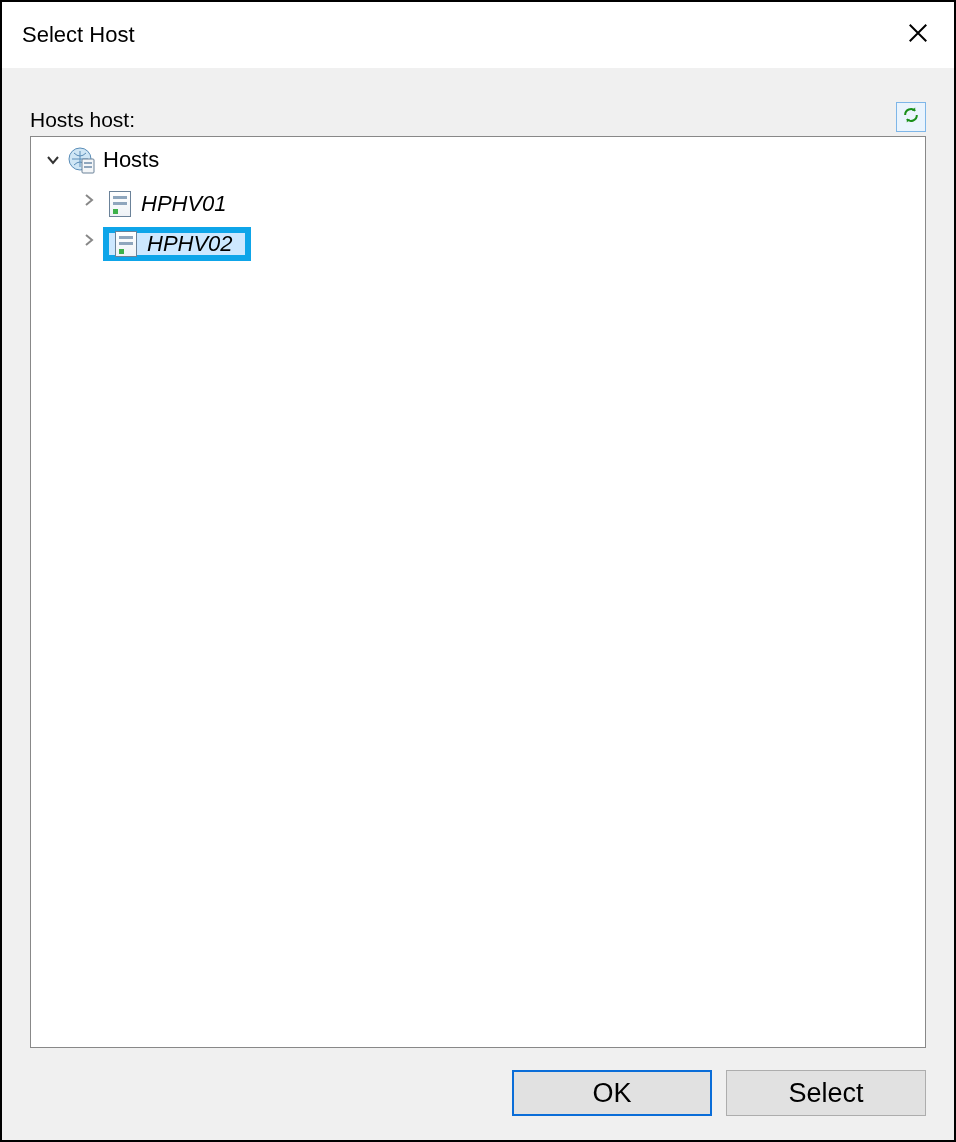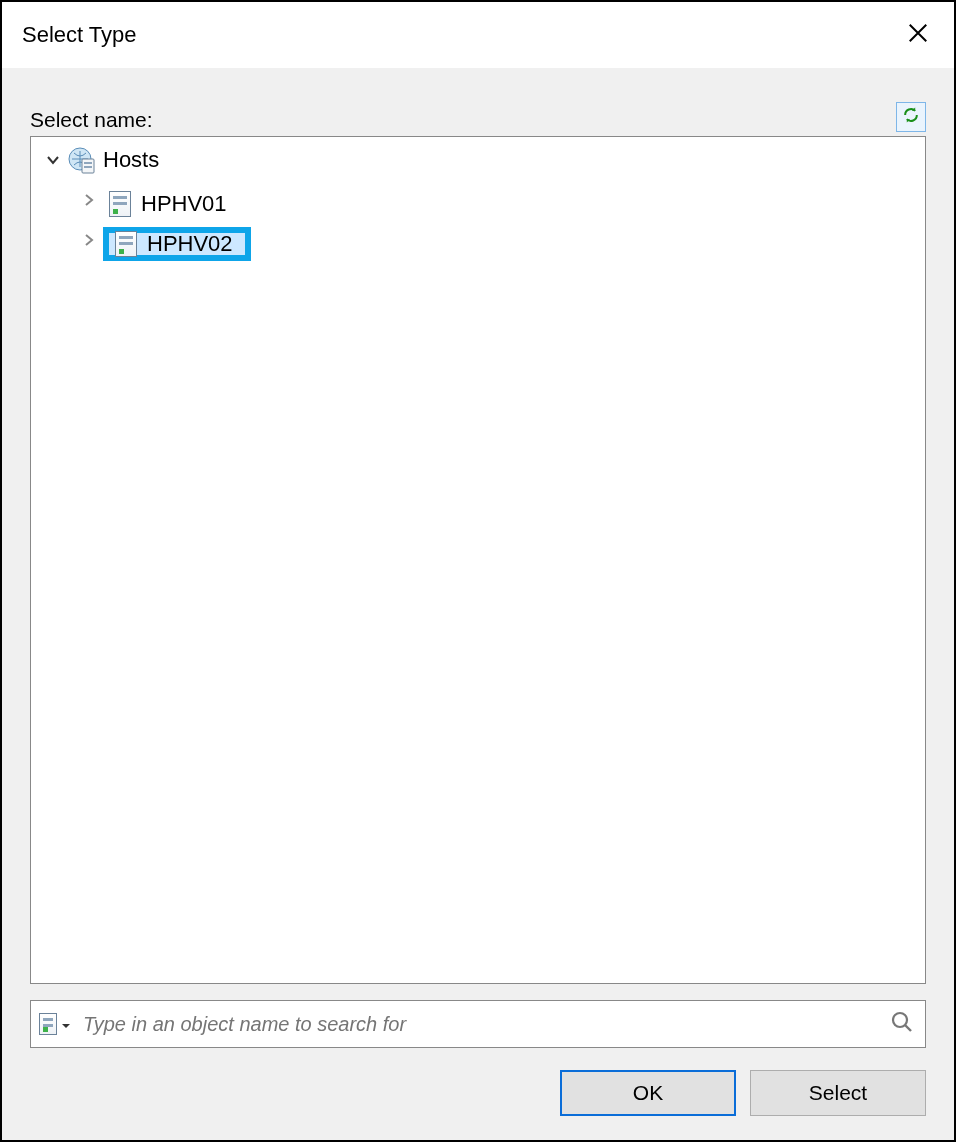--- a/index.html
+++ b/index.html
@@ -90,20 +90,21 @@
     width: 30px;
     display: flex;
     align-items: center;
     justify-content: center;
   }
   .tree-row .sel {
     display: flex;
     align-items: center;
     height: 34px;
     padding: 0 6px 0 2px;
+    font-style: italic;
   }
   .tree-row .text { padding: 0 6px; }
   .tree-row.indent-1 { padding-left: 36px; }
   .tree-row.selected .sel {
     background: #cde8ff;
     border: 6px solid #0ea5e9;
   }
   .search-row {
     margin-top: 16px;
     height: 48px;
@@ -139,23 +140,23 @@
     justify-content: center;
     cursor: pointer;
   }
   .buttons-row {
     margin-top: 22px;
     display: flex;
     justify-content: flex-end;
     gap: 14px;
   }
   .btn {
-    width: 176px;
+    width: 200px;
     height: 46px;
-    font-size: 21px;
+    font-size: 27px;
     background: #e1e1e1;
     border: 1px solid #adadad;
     display: flex;
     align-items: center;
     justify-content: center;
     cursor: pointer;
   }
   .btn.primary {
     border: 2px solid #0a6dd8;
   }
@@ -181,34 +182,34 @@
     width: 5px; height: 5px;
     background: #3db14a;
   }
 </style>
 </head>
 <body>
 
 <div class="dialog">
 
   <div class="titlebar">
-    <div class="title">Select Type</div>
+    <div class="title">Select Host</div>
     <div class="close-btn">
       <span>
         <svg viewBox="0 0 24 24">
             <path d="M3 3 L21 21 M21 3 L3 21" stroke="#000" stroke-width="2.2" fill="none"></path>
           </svg>
       </span>
     </div>
   </div>
 
   <div class="body">
 
     <div class="label-row">
-      <div class="lbl">Select name:</div>
+      <div class="lbl">Hosts host:</div>
       <div class="refresh-btn">
         <span>
           <svg viewBox="0 0 24 24">
             <path d="M5 12 A7 7 0 0 1 17 7" stroke="#1a8f1a" stroke-width="2.4" fill="none"></path>
             <path d="M19 12 A7 7 0 0 1 7 17" stroke="#1a8f1a" stroke-width="2.4" fill="none"></path>
             <path d="M17 3 L17 7 L13 7 Z" fill="#1a8f1a"></path>
             <path d="M7 21 L7 17 L11 17 Z" fill="#1a8f1a"></path>
           </svg>
         </span>
       </div>
@@ -267,43 +268,20 @@
             <div class="server-ico">
                 <span class="dot"></span>
               </div>
           </div>
           <div class="text">HPHV02</div>
         </div>
       </div>
 
     </div>
 
-    <div class="search-row">
-      <div class="type-btn">
-        <span>
-          <div class="server-ico" style="width:18px;height:22px">
-              <span class="dot"></span>
-            </div>
-        </span>
-        <span class="caret">
-          <svg viewBox="0 0 10 10">
-              <path d="M1 3 L5 7 L9 3 Z" fill="#333"></path>
-            </svg>
-        </span>
-      </div>
-      <input class="search-input" type="text" placeholder="Type in an object name to search for" style="">
-      <div class="search-btn">
-        <span>
-          <svg viewBox="0 0 24 24" width="24" height="24">
-            <circle cx="10" cy="10" r="7" stroke="#777" stroke-width="2.2" fill="none"></circle>
-            <line x1="15" y1="15" x2="21" y2="21" stroke="#777" stroke-width="2.4"></line>
-          </svg>
-        </span>
-      </div>
-    </div>
 
     <div class="buttons-row">
       <div class="btn primary">OK</div>
       <div class="btn">Select</div>
     </div>
 
   </div>
 </div>
 
 </body></html>

